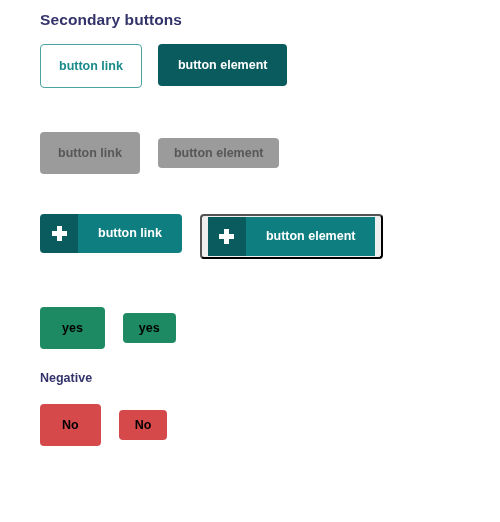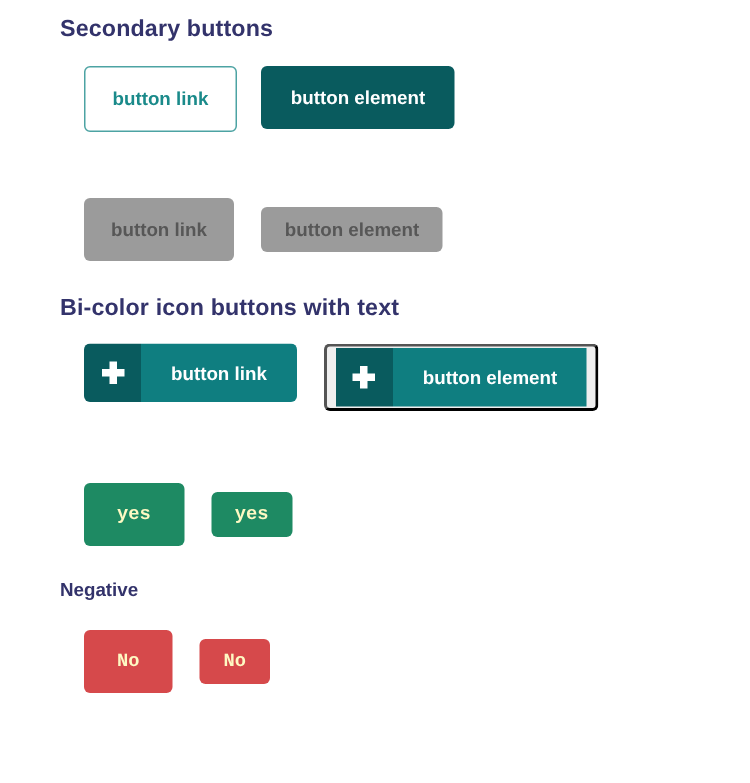--- a/index.html
+++ b/index.html
@@ -36,21 +36,20 @@
     font-size: 12.5px;
     font-weight: 600;
     line-height: 1;
     margin: 0;
   }
 
   
   .btn-row {
     display: flex;
     align-items: flex-start;
-    margin-left: 16px;
   }
 
   
   .btn {
     box-sizing: border-box;
     display: inline-flex;
     align-items: center;
     justify-content: center;
     font-family: "Liberation Sans", sans-serif;
     font-size: 12.5px;
@@ -134,22 +133,22 @@
   }
 
   
   .sig {
     box-sizing: border-box;
     display: inline-flex;
     align-items: center;
     justify-content: center;
     border-radius: 4px;
     border: none;
-    color: #fef9c3;
-    font-family: Liberation Mono, monospace;
+    color: #000000;
+    font-family: Liberation Sans, sans-serif;
     font-size: 12.5px;
     font-weight: 600;
     cursor: pointer;
   }
   .sig-lg { padding: 14px 22px; }
   .sig-sm { padding: 8px 16px; }
   .sig-pos { background: #1e8a63; }
   .sig-neg { background: #d6494b; }
   .gap-16 { margin-left: 16px; }
   .gap-18 { margin-left: 18px; }
@@ -170,21 +169,20 @@
 
   <div style="padding-top:26px">
 
     <div class="btn-row" style="margin-top:18px; align-items:center">
       <span class="btn btn-disabled-lg">button link</span>
       <span class="btn btn-disabled-sm gap-18">button element</span>
     </div>
   </div>
 
   <div style="padding-top:24px">
-    <h2 class="section-heading">Bi-color icon buttons with text</h2>
 
     <div class="btn-row" style="margin-top:16px">
 
       <a class="btn-bicolor">
         <span class="icon-part">
           <span class="plus-icon"></span>
         </span>
         <span class="text-part">button link</span>
       </a>
 

